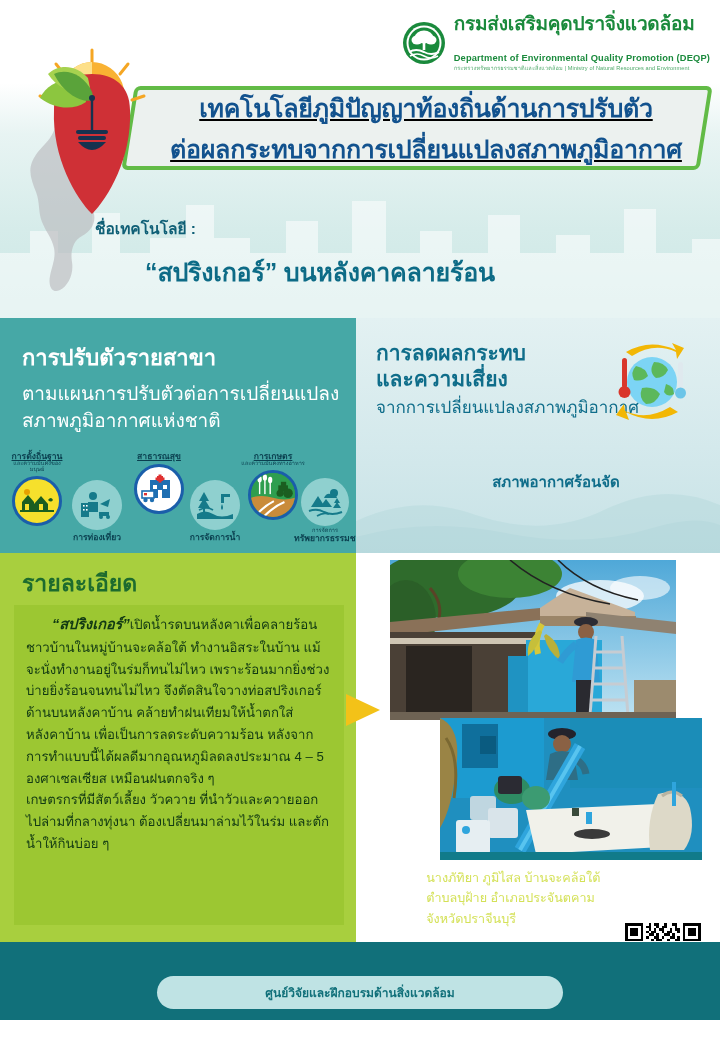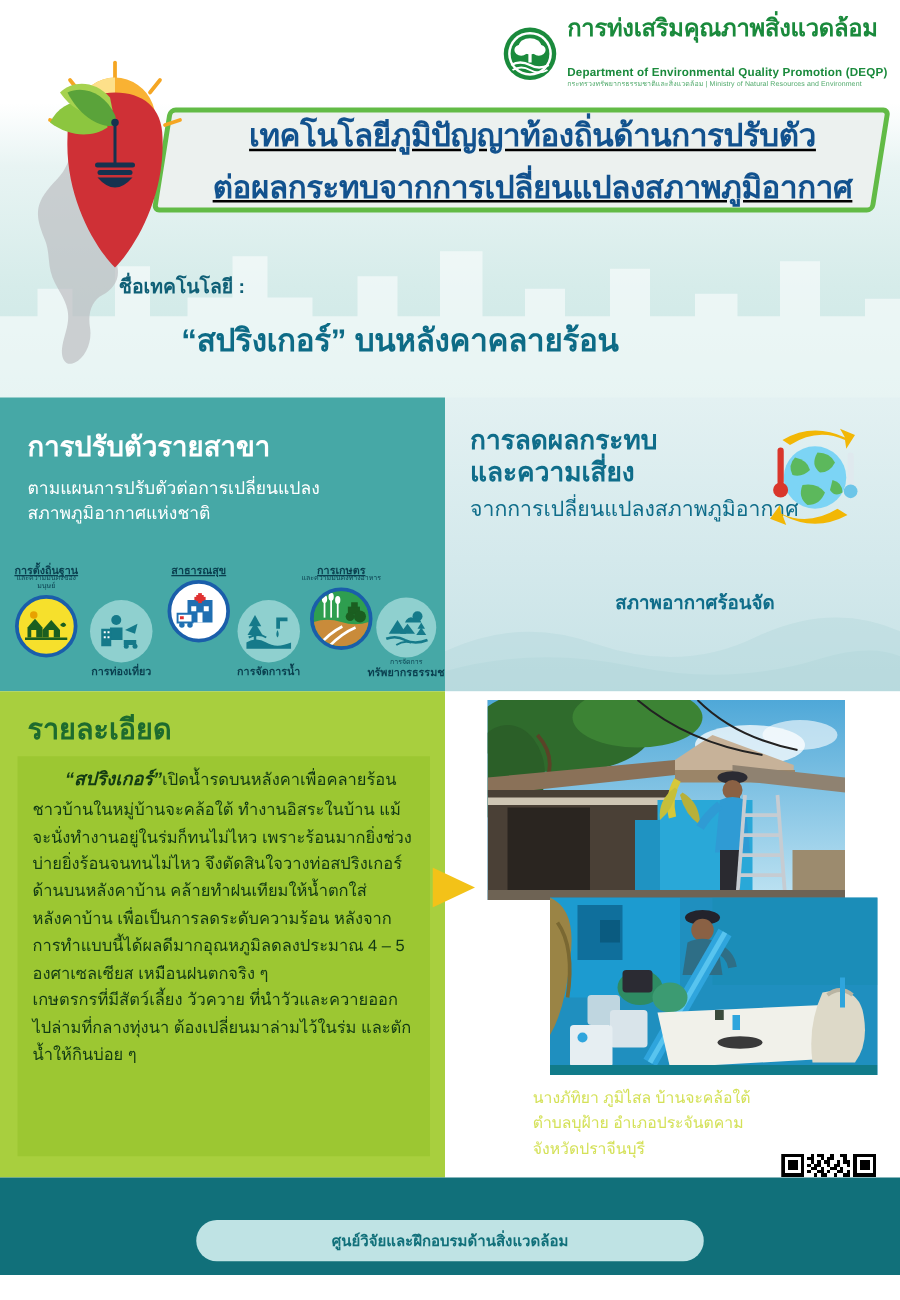--- a/index.html
+++ b/index.html
@@ -53,21 +53,21 @@
   .tech-label { position: absolute; left: 95px; top: 216px; font-size: 15.5px; font-weight: bold; color: #0f5f76; }
   .tech-name { position: absolute; left: 0; top: 252px; width: 640px; text-align: center;
     font-size: 25px; font-weight: bold; color: #0d6b86; letter-spacing: -.2px; }
 
   
   .panel-left {
     position: absolute; left: 0; top: 318px; width: 356px; height: 235px;
     background: #46a8a6;
   }
   .panel-left h2 { font-size: 22px; font-weight: bold; color: #ffffff; margin: 22px 0 6px 22px; }
-  .panel-left p { font-size: 14px; color: #ffffff; margin: 0 0 0 22px; line-height: 1.42; }
+  .panel-left p { font-size: 19px; color: #ffffff; margin: 0 0 0 22px; line-height: 1.42; }
 
   .icon-strip { position: absolute; left: 0; top: 452px; width: 356px; height: 101px; }
   .ic { position: absolute; text-align: center; }
   .ic-circle { border-radius: 50%; display: flex; align-items: center; justify-content: center; }
   .ic-top-label { font-size: 8.6px; font-weight: bold; color: #0a3f4f; line-height: 1.1; text-decoration: underline; }
   .ic-top-sub { font-size: 5.6px; color: #0a3f4f; line-height: 1.05; }
   .ic-bot-label { font-size: 8.6px; font-weight: bold; color: #0a3f4f; line-height: 1.1; }
   .ic-bot-sub { font-size: 5.6px; color: #0a3f4f; line-height: 1.05; }
 
   .panel-right {
@@ -168,21 +168,21 @@
         <circle cx="22" cy="22" r="17.5" fill="#ffffff"></circle>
         <circle cx="22" cy="22" r="15.5" fill="#1a8a3c"></circle>
         <ellipse cx="22" cy="16" rx="9" ry="6.5" fill="#ffffff"></ellipse>
         <ellipse cx="15" cy="19" rx="5.5" ry="4.5" fill="#ffffff"></ellipse>
         <ellipse cx="29" cy="19" rx="5.5" ry="4.5" fill="#ffffff"></ellipse>
         <rect x="20.7" y="19" width="2.6" height="10" fill="#ffffff"></rect>
         <path d="M7,31 q7,-4 15,0 q7,4 15,0" stroke="#ffffff" stroke-width="2" fill="none"></path>
         <path d="M8,35 q7,-4 14,0 q7,4 14,0" stroke="#ffffff" stroke-width="1.6" fill="none"></path>
       </svg>
       <div class="deqp-text">
-        <div class="deqp-th">การท่งเสริมคุณภาพสิ่งแวดล้อม</div>
+        <div class="deqp-th">กรมส่งเสริมคุดปราจิ่งแวดล้อม</div>
         <div class="deqp-en">Department of Environmental Quality Promotion (DEQP)</div>
         <div class="deqp-sub">กระทรวงทรัพยากรธรรมชาติและสิ่งแวดล้อม | Ministry of Natural Resources and Environment</div>
       </div>
     </div>
 
     <div class="title-banner"></div>
     <div class="title-banner-inner">
       <div class="title-line">เทคโนโลยีภูมิปัญญาท้องถิ่นด้านการปรับตัว</div>
       <div class="title-line">ต่อผลกระทบจากการเปลี่ยนแปลงสภาพภูมิอากาศ</div>
     </div>

